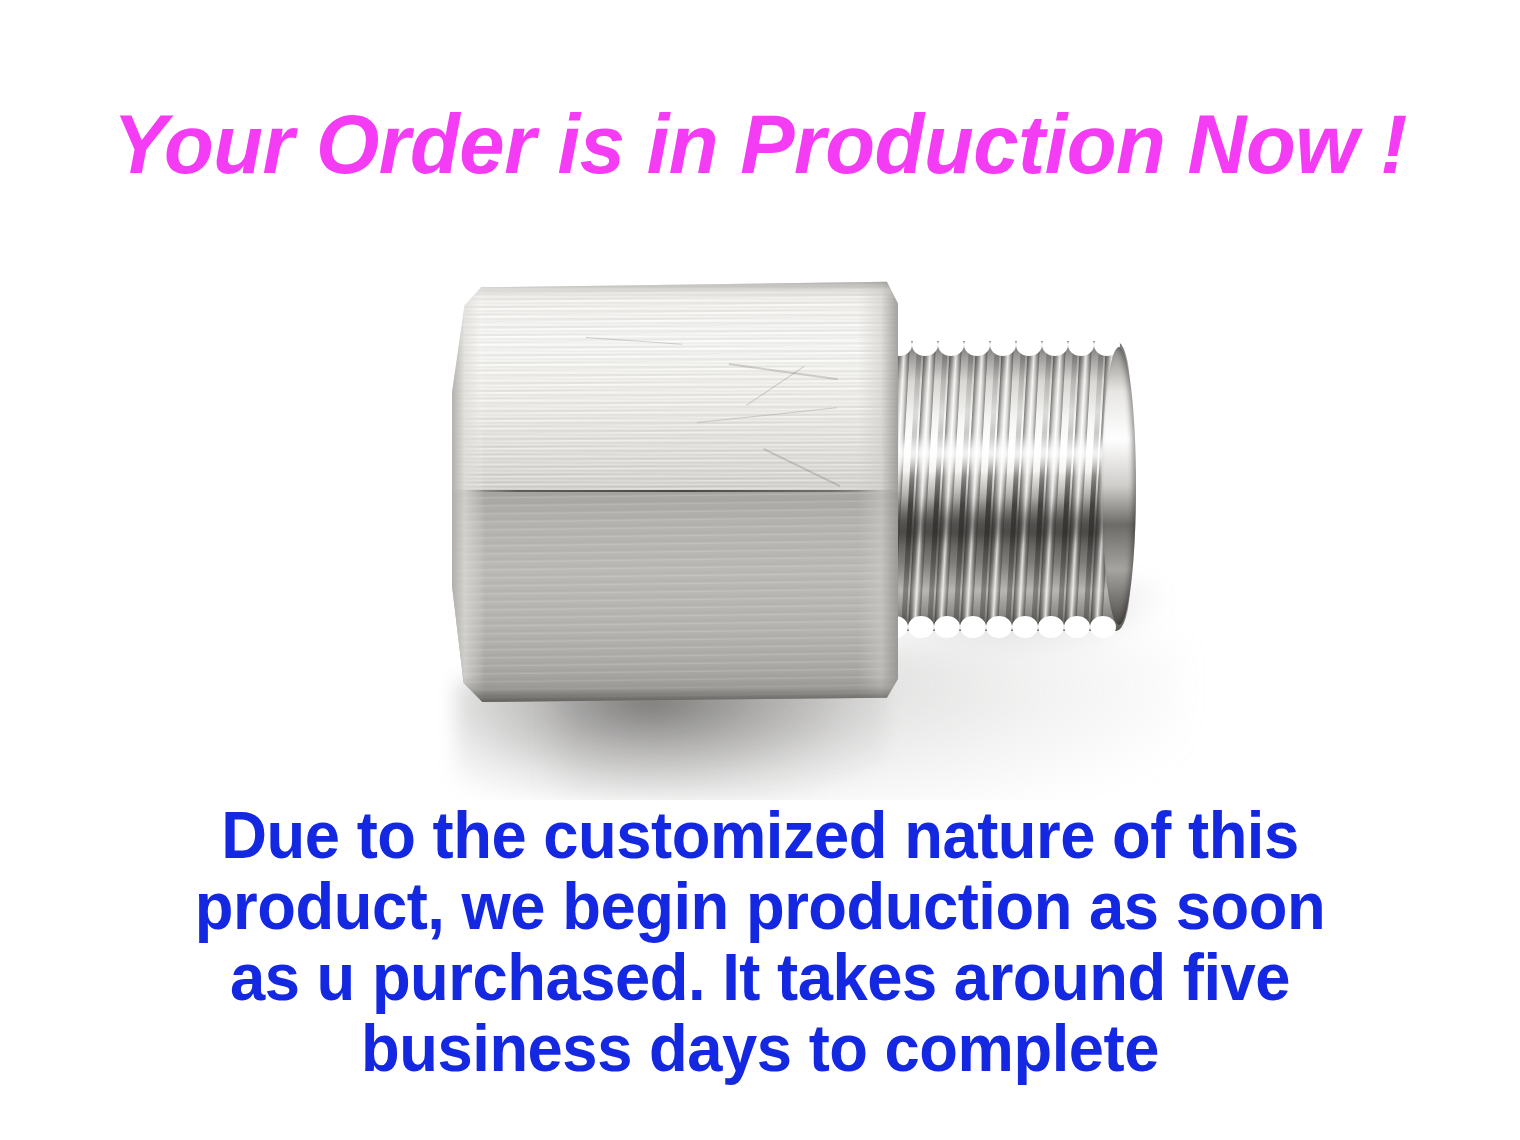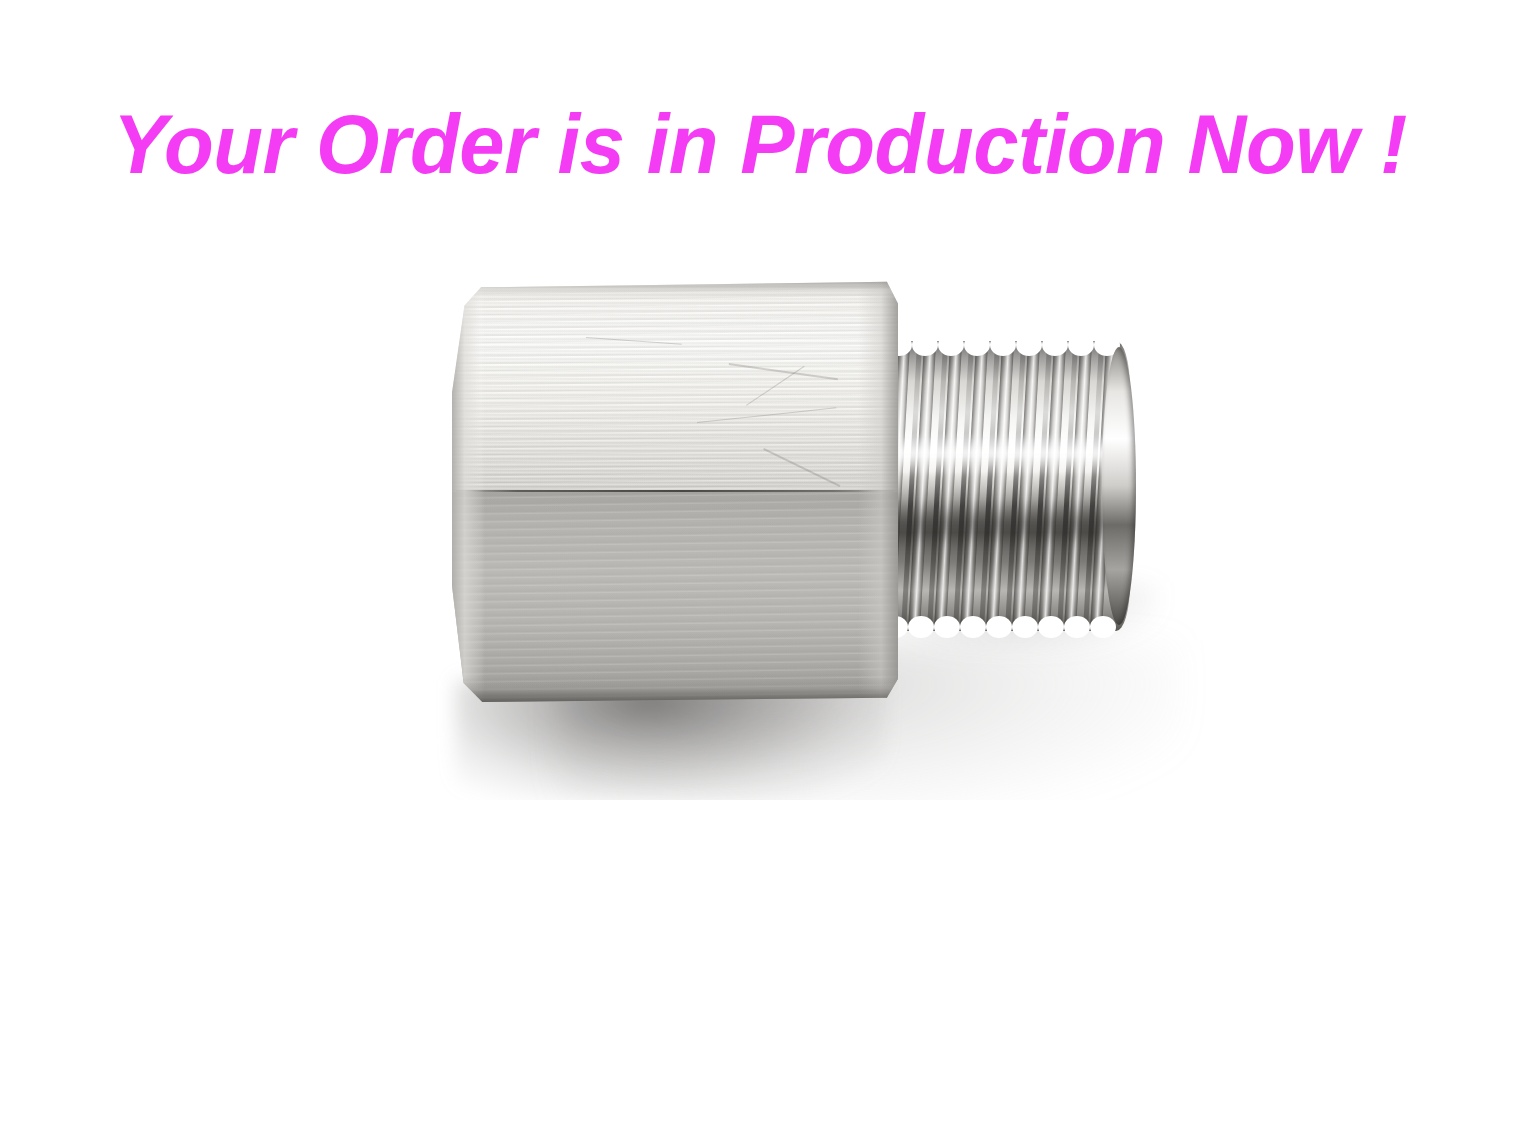--- a/index.html
+++ b/index.html
@@ -456,14 +456,20 @@
       <div class="hex-bottom-striations"></div>
 
       <div class="hex-left-chamfer"></div>
       <div class="hex-right-chamfer"></div>
       <div class="hex-top-bevel"></div>
       <div class="hex-bottom-bevel"></div>
     </div>
 
   </div>
 
+  <div class="body-copy">
+    <span class="line">Due to the customized nature of this</span>
+    <span class="line">product, we begin production as soon</span>
+    <span class="line">as u purchased. It takes around five</span>
+    <span class="line">business days to complete</span>
+  </div>
 
 </div>
 
 </body></html>

